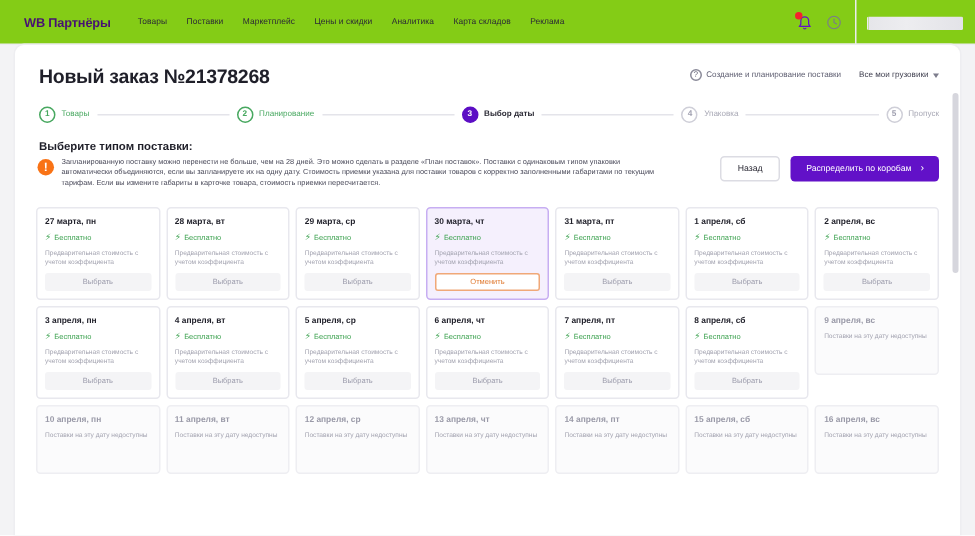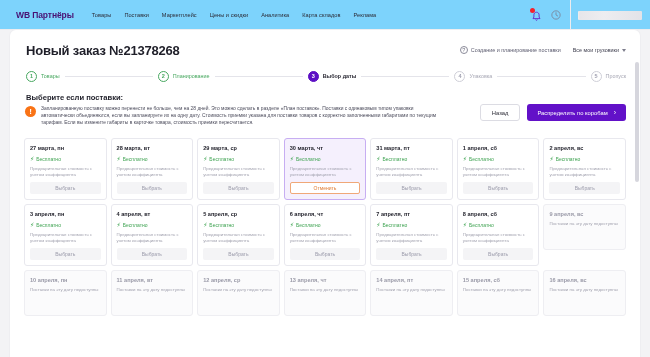--- a/index.html
+++ b/index.html
@@ -8,21 +8,21 @@
     overflow: hidden;
     background: #ffffff;
     font-family: "Liberation Sans", "DejaVu Sans", sans-serif;
     -webkit-font-smoothing: antialiased;
   }
   #page { position: relative; width: 650px; height: 357px; background: #f3f3f5; overflow: hidden; }
 
   
   .topbar {
     position: absolute; left: 0; top: 0; width: 650px; height: 30px;
-    background: #7dd3fc; display: flex; align-items: center;
+    background: #84cc16; display: flex; align-items: center;
     border-bottom: 1px solid #ececef;
   }
   .brand {
     margin-left: 16px; font-size: 8.5px; font-weight: bold;
     color: #481173; letter-spacing: -0.1px; white-space: nowrap;
   }
   .navlist { display: flex; align-items: center; margin-left: 18px; gap: 13px; }
   .navitem {
     font-size: 5.6px; color: #2b2a35; white-space: nowrap; cursor: pointer;
     letter-spacing: 0.05px;
@@ -226,21 +226,21 @@
           <div class="stepdot todo">4</div>
           <div class="steplabel todo">Упаковка</div>
         </div>
         <div class="stepline"></div>
         <div class="step">
           <div class="stepdot todo">5</div>
           <div class="steplabel todo">Пропуск</div>
         </div>
       </div>
 
-    <div class="sectitle">Выберите если поставки:</div>
+    <div class="sectitle">Выберите типом поставки:</div>
 
     <div class="warnbox">
       <div class="warnicon">!</div>
       <div class="warntext">Запланированную поставку можно перенести не больше, чем на 28 дней. Это можно сделать в разделе «План поставок». Поставки с одинаковым типом упаковки автоматически объединяются, если вы запланируете их на одну дату. Стоимость приемки указана для поставки товаров с корректно заполненными габаритами по текущим тарифам. Если вы измените габариты в карточке товара, стоимость приемки пересчитается.</div>
     </div>
 
     <div class="actions">
       <button class="btn-back">Назад</button>
       <button class="btn-primary">
         <span>Распределить по коробам</span>

